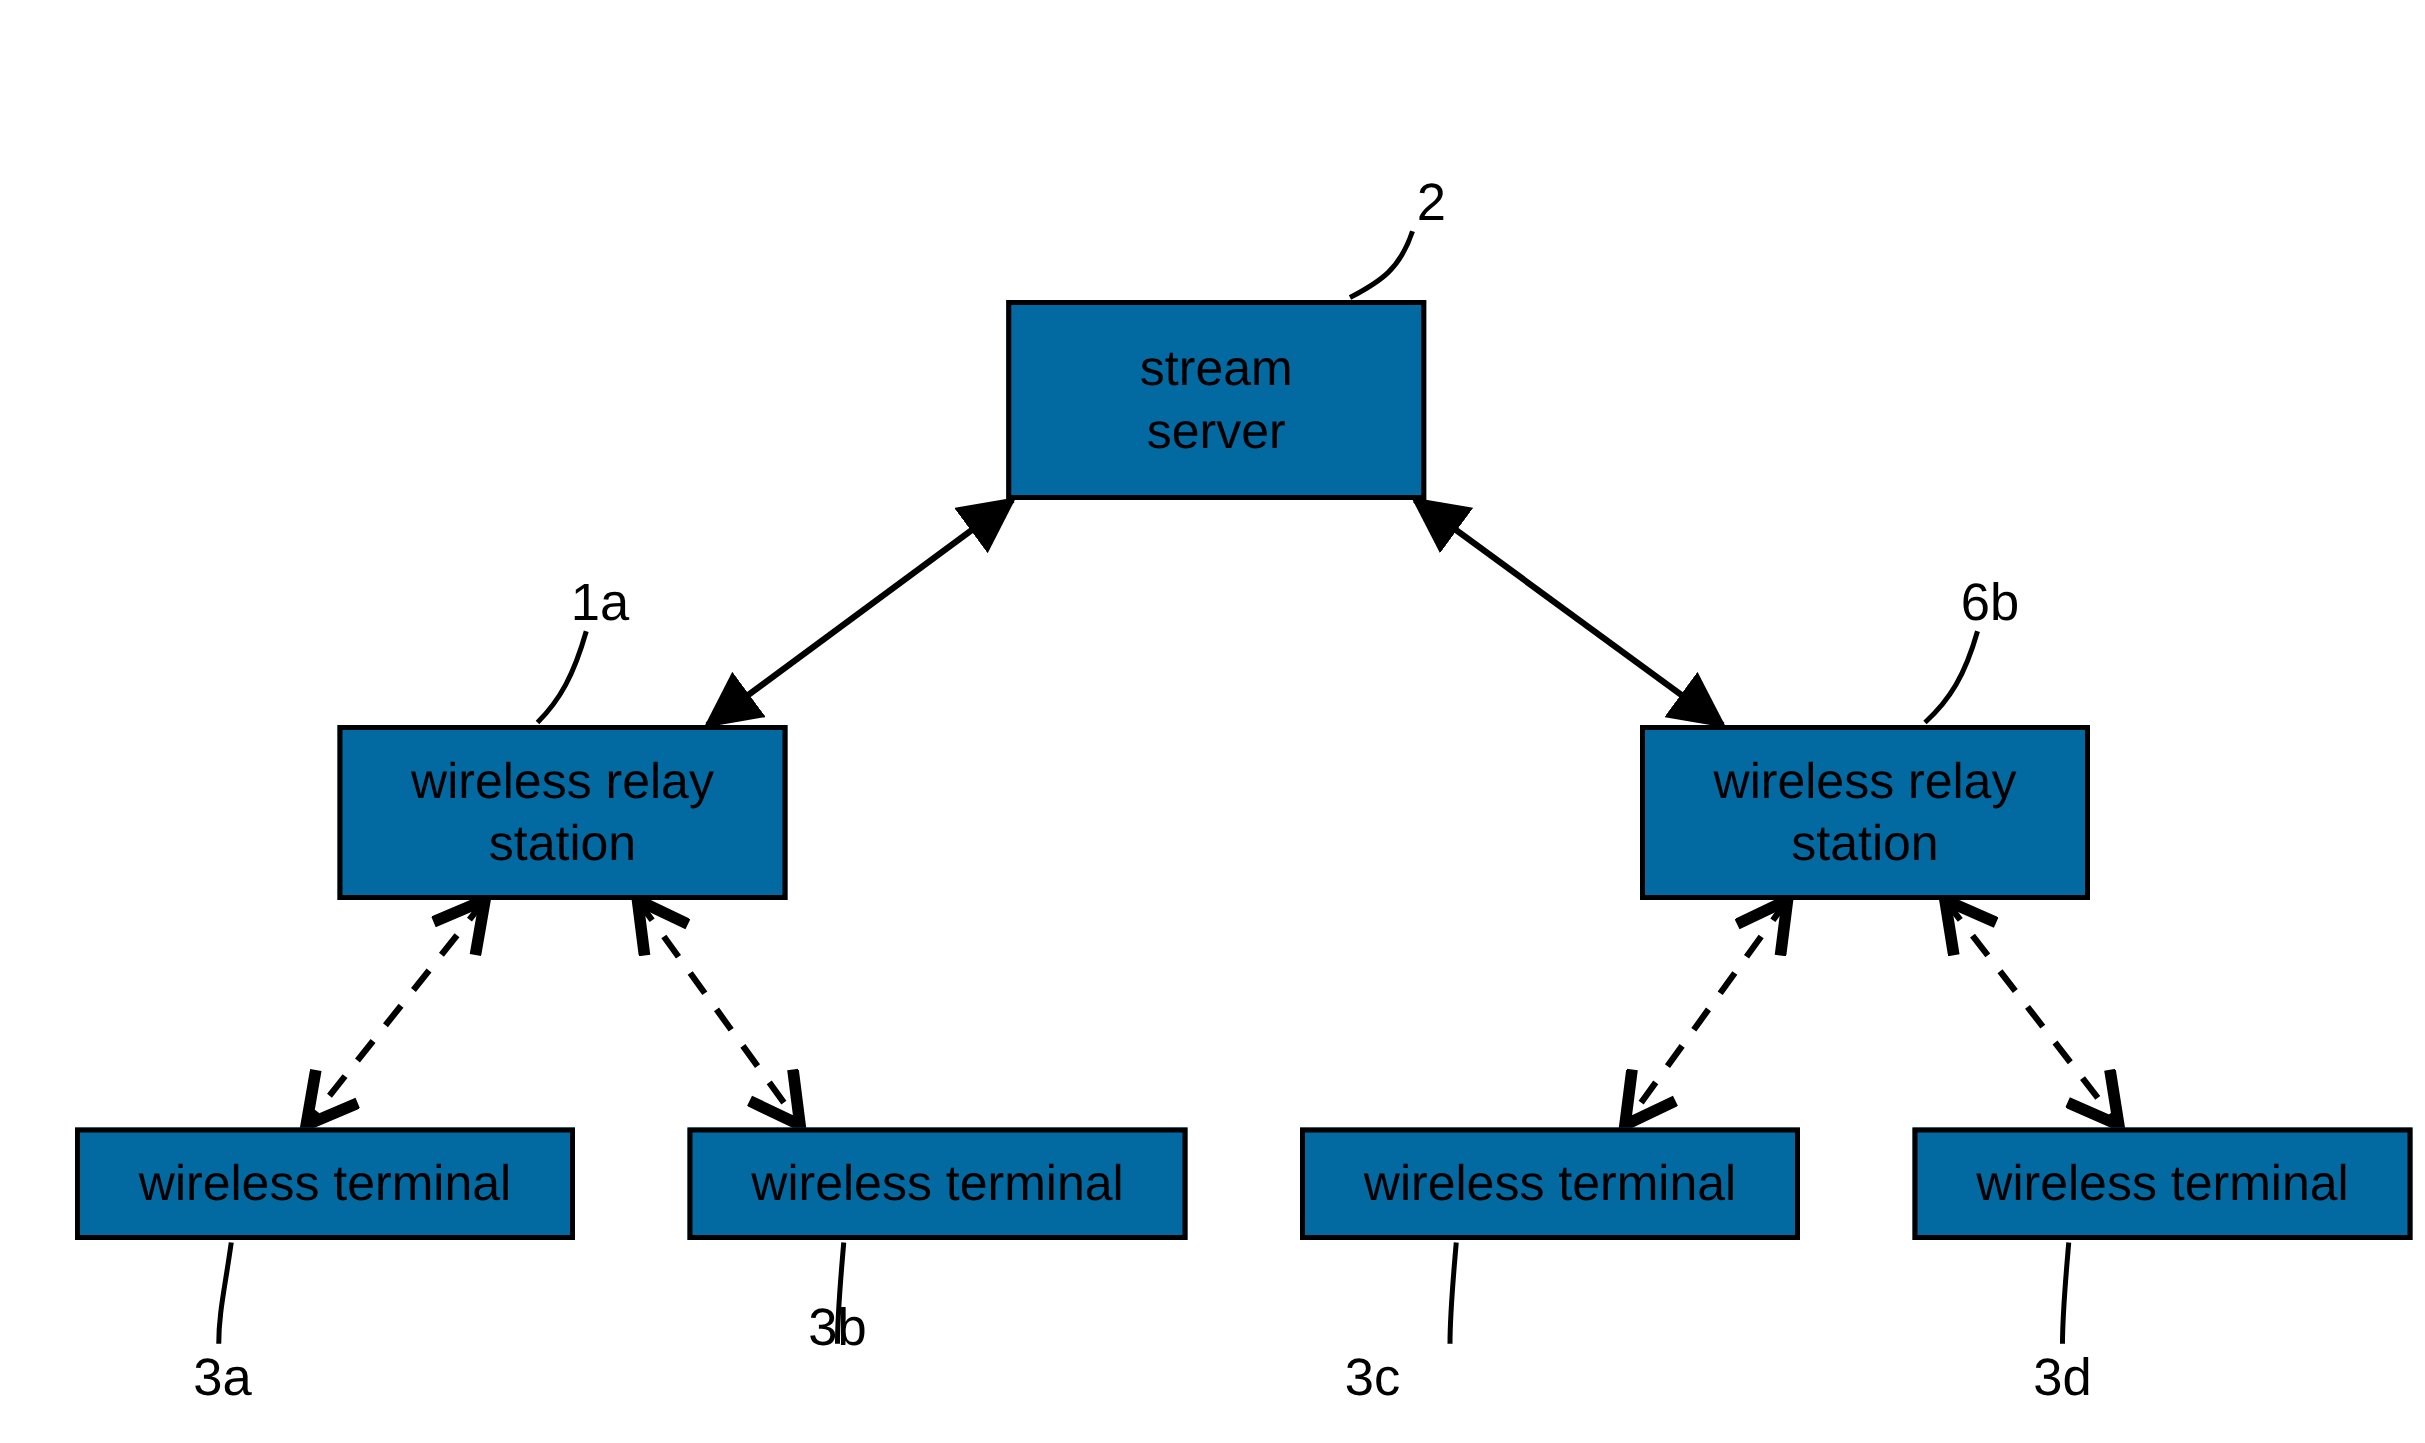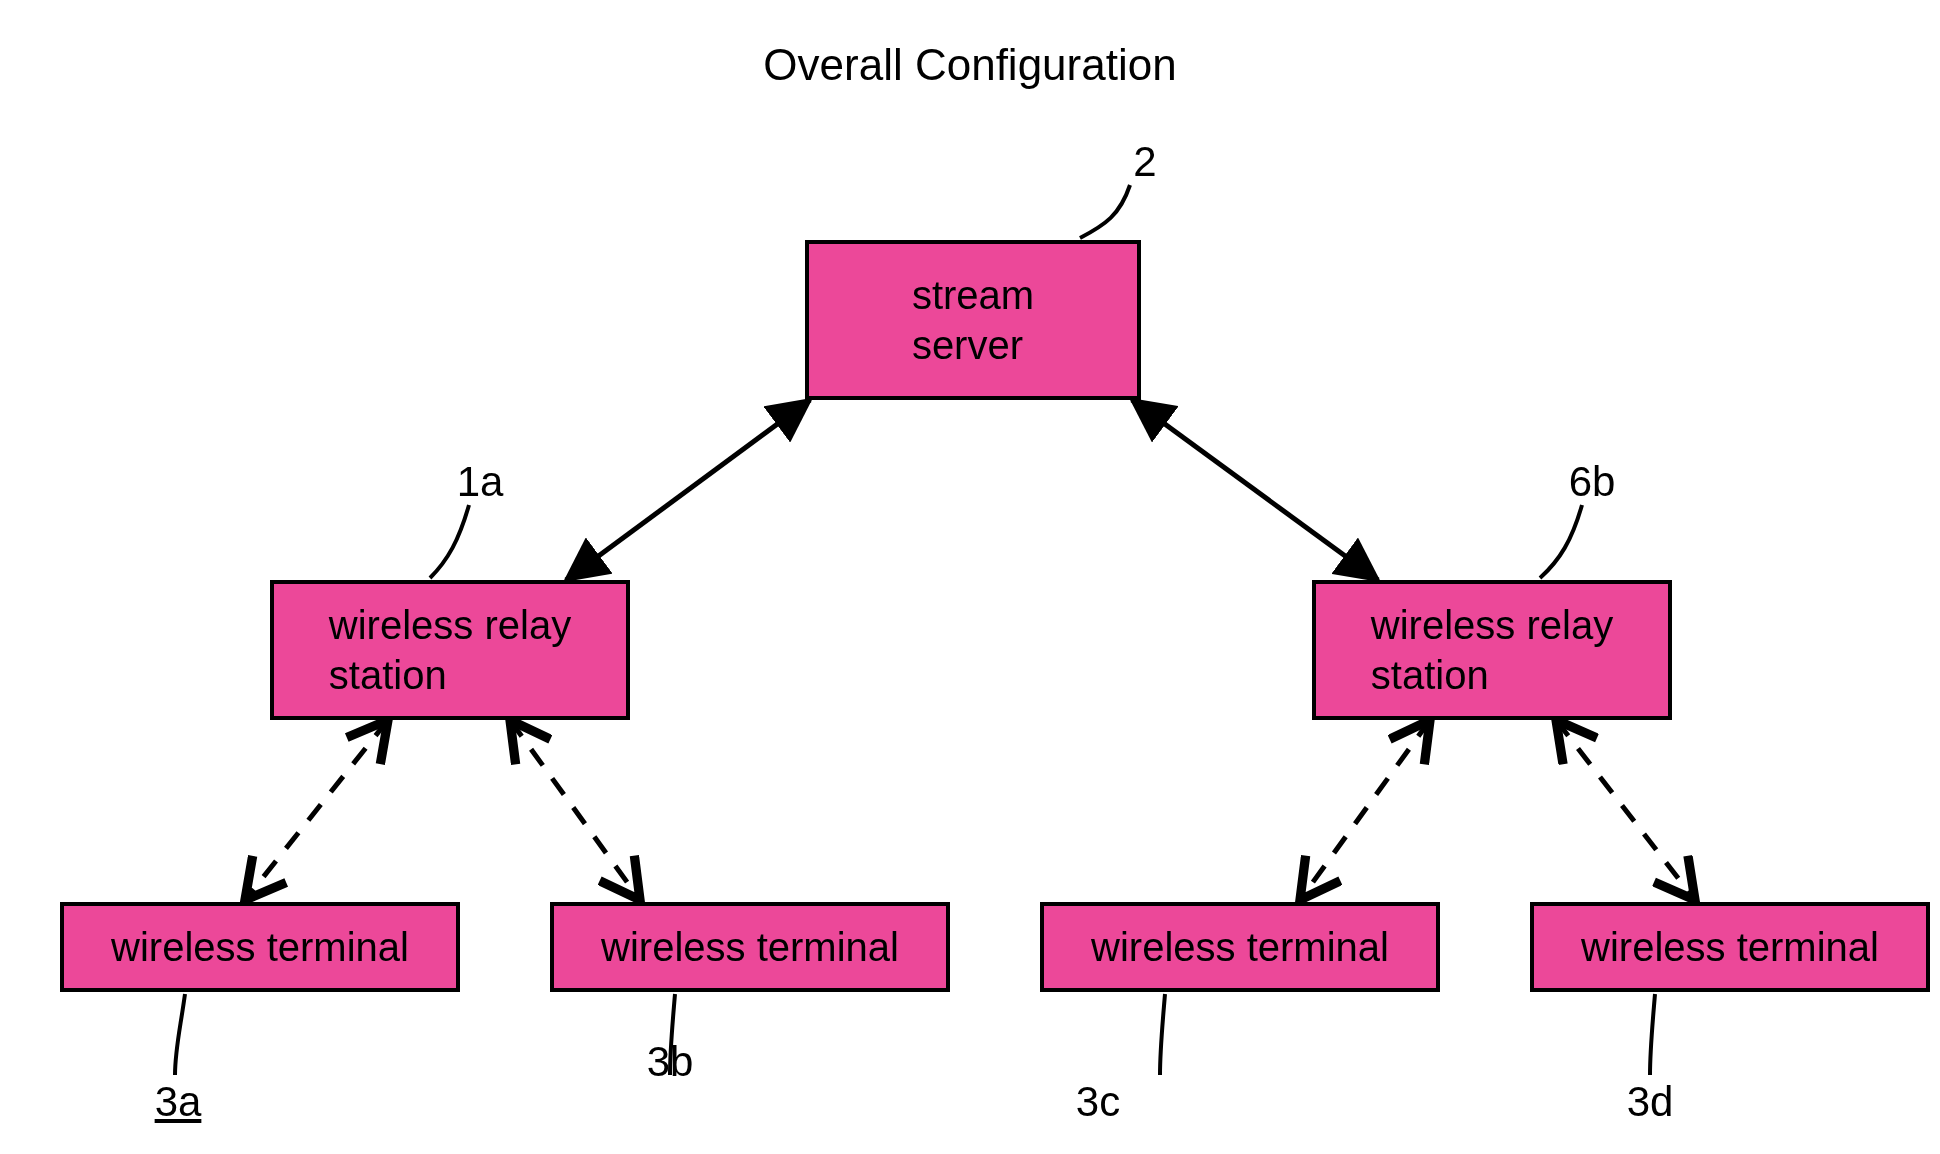--- a/index.html
+++ b/index.html
@@ -28,25 +28,25 @@
     left: 0;
     width: 100%;
     text-align: center;
     font-size: 44px;
     font-weight: 400;
     color: #000;
   }
   .node {
     position: absolute;
     border: 4px solid #000;
-    background: #ec4899;
+    background: #0369a1;
     display: flex;
     align-items: center;
     justify-content: center;
-    text-align: left;
+    text-align: center;
     font-size: 40px;
     line-height: 1.25;
     color: #000;
     box-sizing: border-box;
     padding: 6px 8px;
   }
   .label {
     position: absolute;
     font-size: 42px;
     color: #000;
@@ -90,21 +90,20 @@
 
     <path d="M185,994 C180,1030 175,1050 175,1075" fill="none" stroke="#000" stroke-width="4"></path>
 
     <path d="M675,994 C672,1030 670,1050 670,1075" fill="none" stroke="#000" stroke-width="4"></path>
 
     <path d="M1165,994 C1162,1030 1160,1050 1160,1075" fill="none" stroke="#000" stroke-width="4"></path>
 
     <path d="M1655,994 C1652,1030 1650,1050 1650,1075" fill="none" stroke="#000" stroke-width="4"></path>
   </svg>
 
-  <div class="title" style="top:40px;">Overall Configuration</div>
 
   <div class="node" style="left:805px; top:240px; width:336px; height:160px;">
     <span style="white-space:pre-line;">stream
 server</span>
   </div>
   <div class="label" style="left:1115px; top:138px; width:60px;">2</div>
 
   <div class="node" style="left:270px; top:580px; width:360px; height:140px;">
     <span style="white-space:pre-line;">wireless relay
 station</span>
@@ -113,21 +112,21 @@
 
   <div class="node" style="left:1312px; top:580px; width:360px; height:140px;">
     <span style="white-space:pre-line;">wireless relay
 station</span>
   </div>
   <div class="label" style="left:1552px; top:458px; width:80px;">6b</div>
 
   <div class="node" style="left:60px; top:902px; width:400px; height:90px;">
     <span>wireless terminal</span>
   </div>
-  <div class="label" style="left:148px; top:1078px; width:60px;text-decoration:underline;">3a</div>
+  <div class="label" style="left:148px; top:1078px; width:60px;">3a</div>
 
   <div class="node" style="left:550px; top:902px; width:400px; height:90px;">
     <span>wireless terminal</span>
   </div>
   <div class="label" style="left:640px; top:1038px; width:60px;">3b</div>
 
   <div class="node" style="left:1040px; top:902px; width:400px; height:90px;">
     <span>wireless terminal</span>
   </div>
   <div class="label" style="left:1068px; top:1078px; width:60px;">3c</div>

